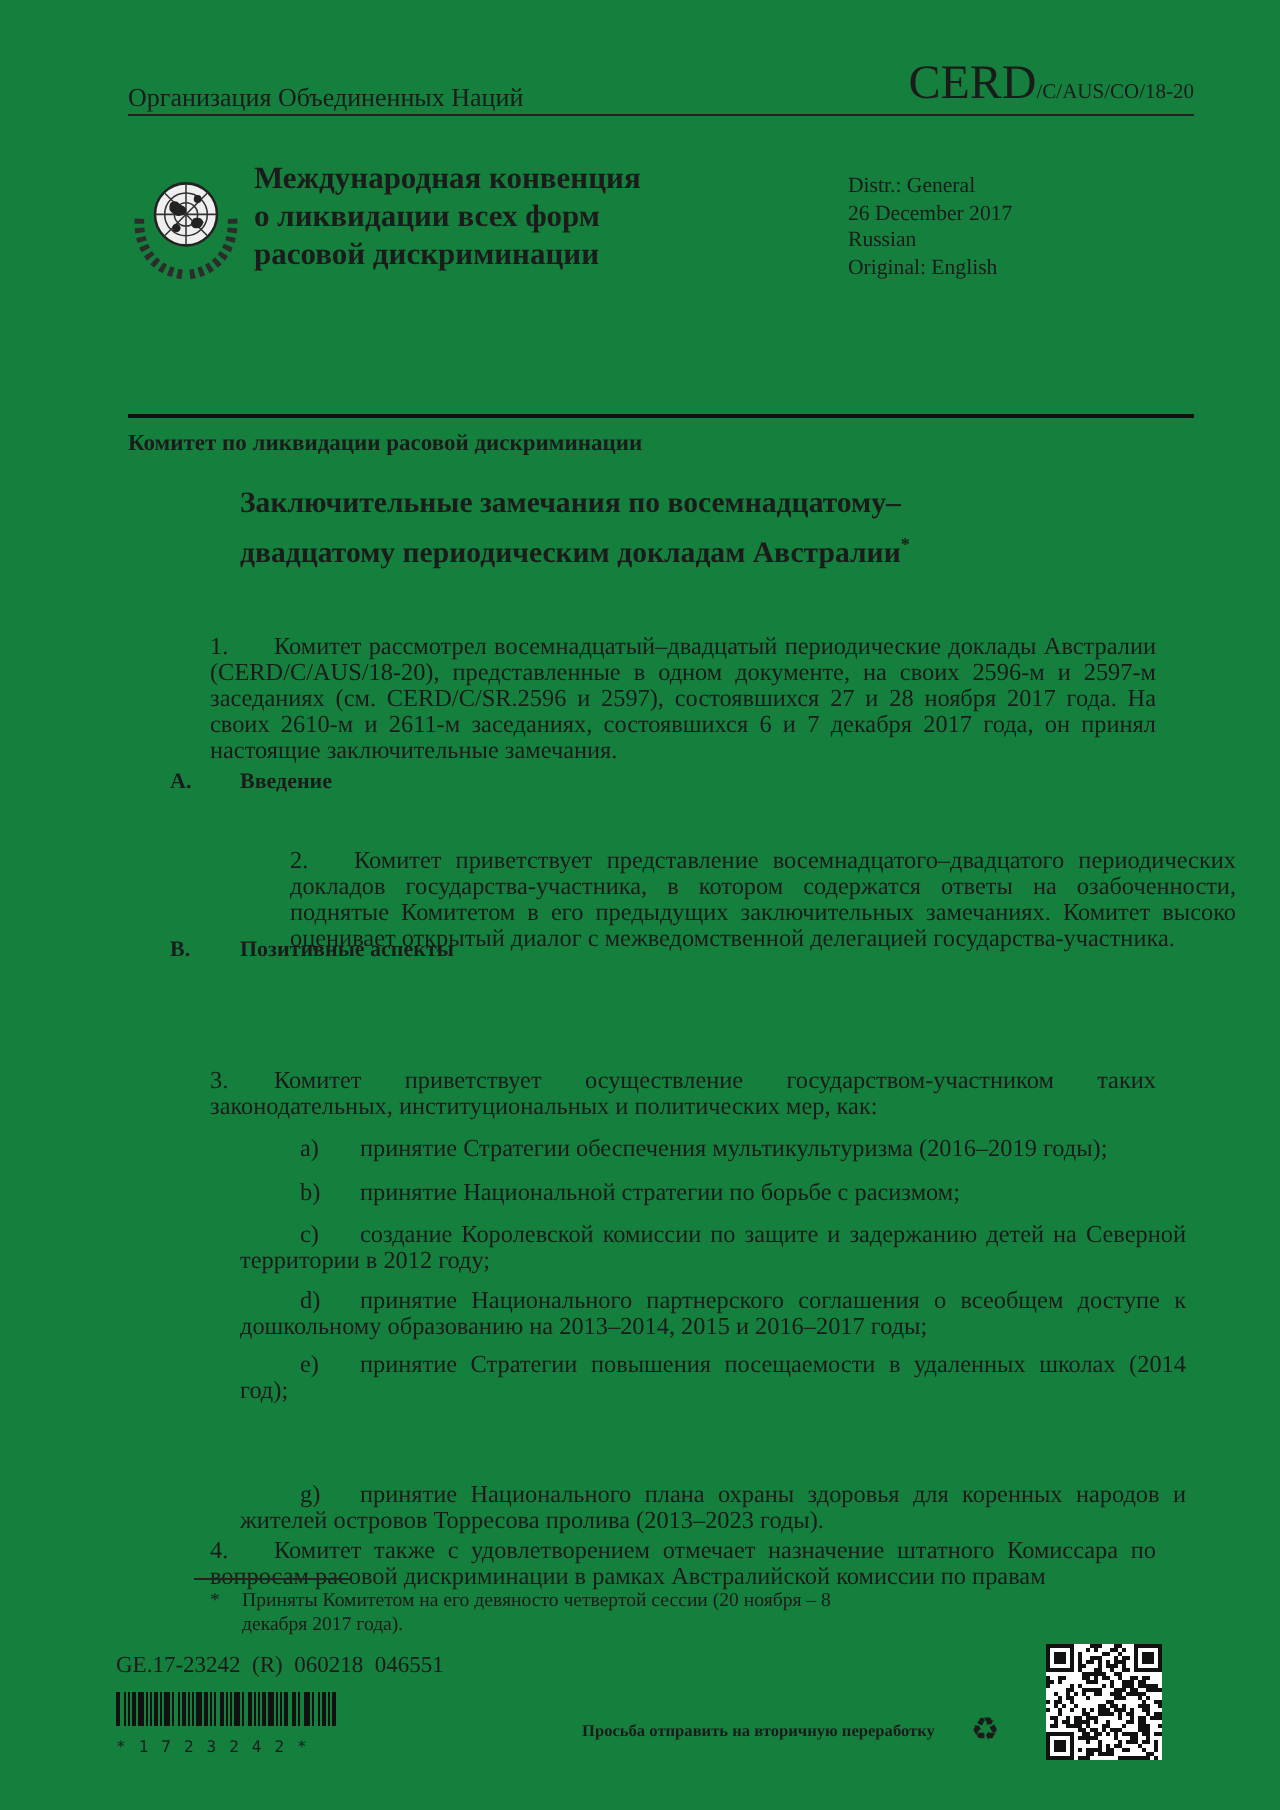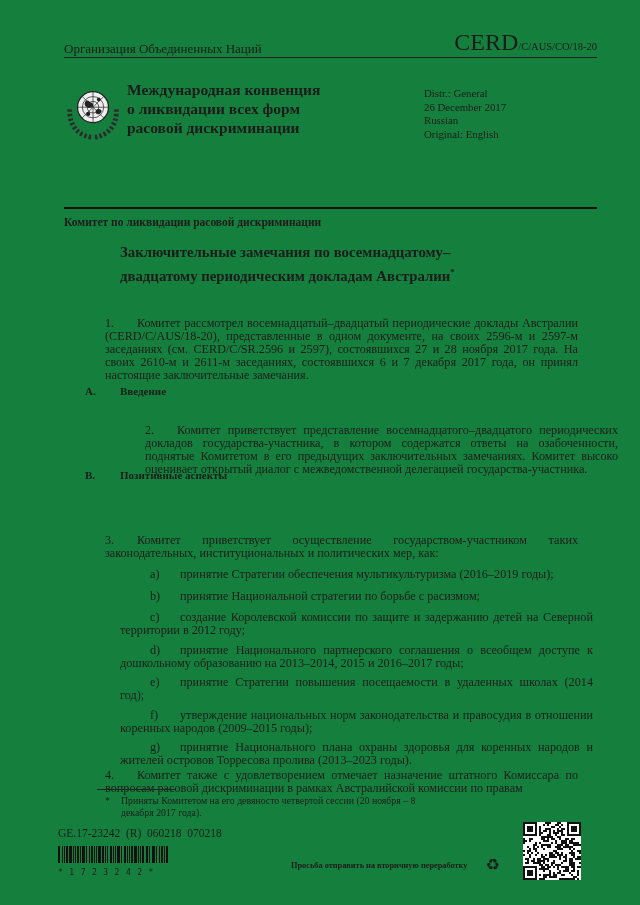--- a/index.html
+++ b/index.html
@@ -124,31 +124,30 @@
 
   <div class="section-h" id="secB"><span class="letter">B.</span><span>Позитивные аспекты</span></div>
 
   <p class="para" id="para3"><span class="pnum">3.</span><span>Комитет приветствует осуществление государством-участником таких законодательных, институциональных и политических мер, как:</span></p>
 
   <p class="item" id="itA"><span class="ltr">a)</span><span>принятие Стратегии обеспечения мультикультуризма (2016–2019 годы);</span></p>
   <p class="item" id="itB"><span class="ltr">b)</span><span>принятие Национальной стратегии по борьбе с расизмом;</span></p>
   <p class="item" id="itC"><span class="ltr">c)</span><span>создание Королевской комиссии по защите и задержанию детей на Северной территории в 2012 году;</span></p>
   <p class="item" id="itD"><span class="ltr">d)</span><span>принятие Национального партнерского соглашения о всеобщем доступе к дошкольному образованию на 2013–2014, 2015 и 2016–2017 годы;</span></p>
   <p class="item" id="itE"><span class="ltr">e)</span><span>принятие Стратегии повышения посещаемости в удаленных школах (2014 год);</span></p>
-  <p class="item" id="itF"><span class="ltr">f)</span><span>утверждение национальных норм законодательства и правосудия в отношении коренных народов (2009–2015 годы);</span></p>
   <p class="item" id="itG"><span class="ltr">g)</span><span>принятие Национального плана охраны здоровья для коренных народов и жителей островов Торресова пролива (2013–2023 годы).</span></p>
 
   <p class="para" id="para4"><span class="pnum">4.</span><span>Комитет также с удовлетворением отмечает назначение штатного Комиссара по вопросам расовой дискриминации в рамках Австралийской комиссии по правам</span></p>
 
   <div class="footnote">
     <div class="fn-rule"></div>
     <div class="fn-body"><span class="mark">*</span><span>Приняты Комитетом на его девяносто четвертой сессии (20 ноября – 8 декабря 2017 года).</span></div>
   </div>
 
-  <div class="ge-line">GE.17-23242  (R)  060218  070218</div>
+  <div class="ge-line">GE.17-23242  (R)  060218  046551</div>
 
   <div class="barcode">
     <svg width="118" height="17" viewBox="0 0 118 17" shape-rendering="crispEdges">
       <path id="bars" fill="#111" d="M0 0h2v17h-2zM4 0h1v17h-1zM6 0h1v17h-1zM8 0h2v17h-2zM11 0h3v17h-3zM15 0h1v17h-1zM17 0h1v17h-1zM19 0h2v17h-2zM22 0h1v17h-1zM24 0h3v17h-3zM28 0h1v17h-1zM31 0h1v17h-1zM33 0h2v17h-2zM36 0h1v17h-1zM38 0h1v17h-1zM40 0h3v17h-3zM44 0h2v17h-2zM47 0h1v17h-1zM49 0h1v17h-1zM52 0h2v17h-2zM55 0h1v17h-1zM57 0h1v17h-1zM59 0h3v17h-3zM63 0h1v17h-1zM66 0h2v17h-2zM69 0h1v17h-1zM71 0h1v17h-1zM73 0h2v17h-2zM76 0h3v17h-3zM80 0h1v17h-1zM82 0h1v17h-1zM84 0h2v17h-2zM88 0h2v17h-2zM91 0h1v17h-1zM94 0h3v17h-3zM98 0h1v17h-1zM101 0h1v17h-1zM103 0h2v17h-2zM106 0h1v17h-1zM108 0h2v17h-2z"></path>
     </svg>
     <div class="barcode-digits">*1723242*</div>
   </div>
 
   <div class="recycle-line">
     <span>Просьба отправить на вторичную переработку</span>

